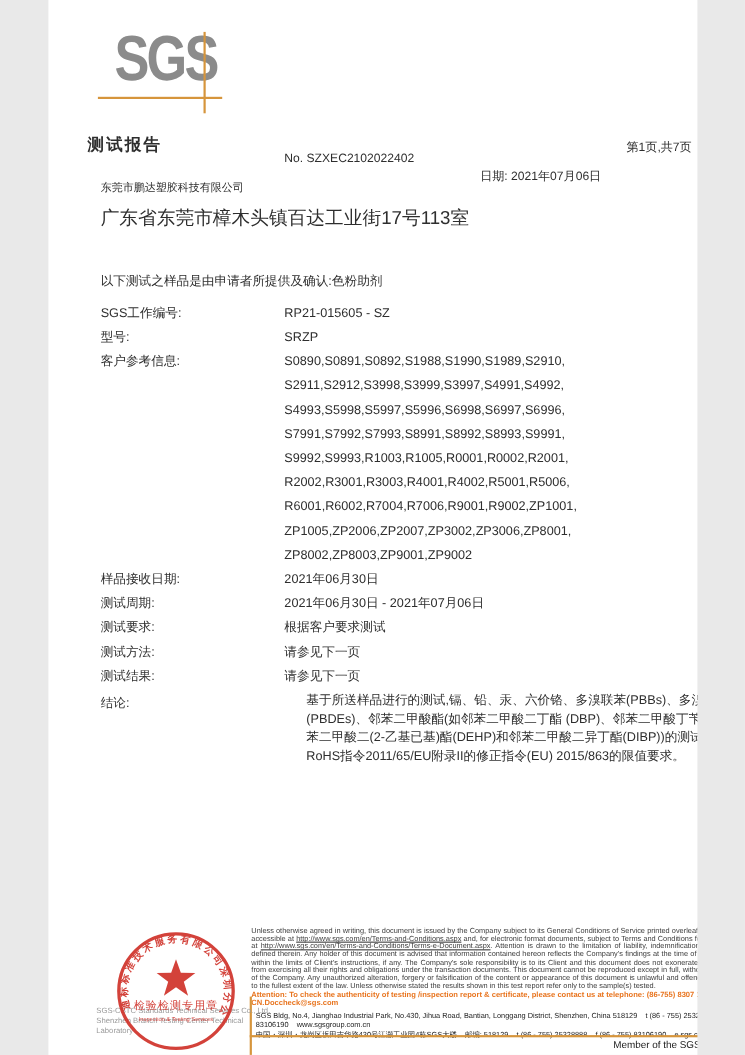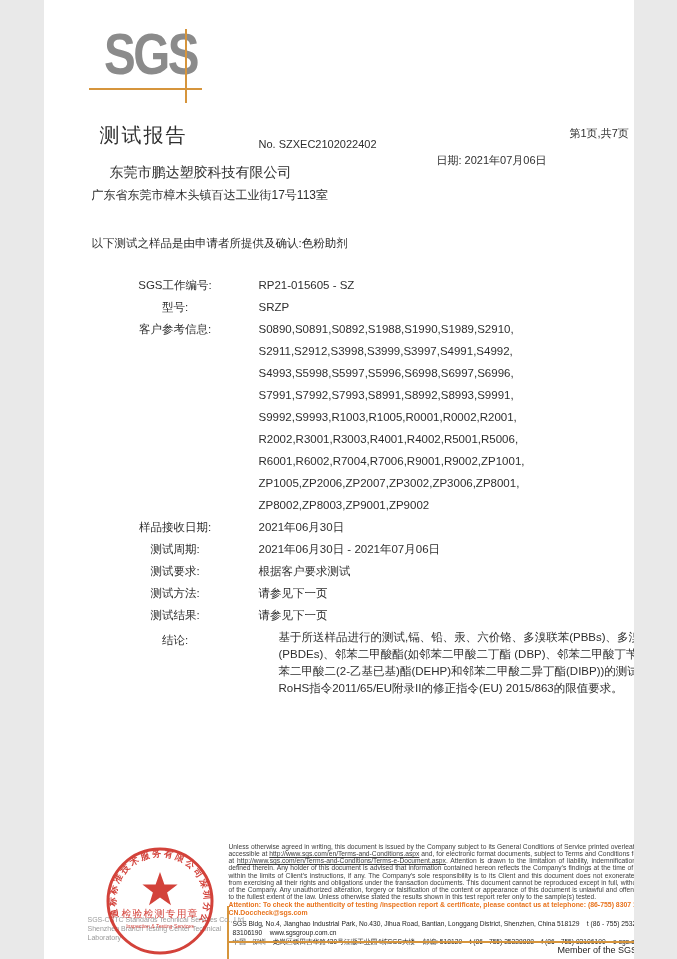--- a/index.html
+++ b/index.html
@@ -10,32 +10,32 @@
   }
   
   .logo-text{
     position:absolute;left:60px;top:24px;font-size:58px;font-weight:bold;
     color:#8b8b8b;letter-spacing:-3px;transform:scaleX(.82);transform-origin:left top;
     line-height:60px;
   }
   .logo-hline{position:absolute;left:45px;top:88px;width:113px;height:2px;background:#d6953c;}
   .logo-vline{position:absolute;left:141px;top:29px;width:2px;height:74px;background:#d6953c;}
   .titlebar{position:absolute;left:0;top:124px;width:677px;height:20px;font-size:11px;}
-  .doc-title{position:absolute;left:56px;top:-2px;font-size:20px;font-weight:normal;letter-spacing:2px;}
+  .doc-title{position:absolute;left:36px;top:-2px;font-size:15px;font-weight:bold;letter-spacing:2px;}
   .report-no{position:absolute;left:215px;top:2px;margin-top:12px;}
   .report-date{position:absolute;left:393px;top:2px;margin-top:27px;}
   .page-info{position:absolute;left:526px;top:2px;}
   
-  .company{position:absolute;left:48px;top:164px;font-size:14px;margin-left:18px;}
-  .addr{position:absolute;left:48px;top:187px;font-size:12px;}
-  .statement{position:absolute;left:48px;top:236px;font-size:11.5px;text-align:center;}
+  .company{position:absolute;left:48px;top:164px;font-size:10px;}
+  .addr{position:absolute;left:48px;top:187px;font-size:17px;}
+  .statement{position:absolute;left:48px;top:248px;font-size:11.5px;text-align:center;}
   
   .fields{position:absolute;left:48px;top:274px;width:600px;font-size:11.5px;}
   .frow{display:flex;line-height:22px;}
-  .frow .lbl{width:167px;flex:0 0 167px;text-align:center;}
+  .frow .lbl{width:167px;flex:0 0 167px;}
   .frow .val{flex:1;}
   .ref-line{line-height:22px;}
   .concl .val{line-height:17px;width:433px;flex:0 0 433px;margin-left:20px;}
   .concl{margin-top:3px;}
   
   .legal-block{position:absolute;left:185px;top:843px;width:478px;}
   .legal{font-size:6.7px;line-height:7.15px;color:#3d3d3d;text-align:justify;margin:0;}
   .legal .u{text-decoration:underline;}
   .attention{font-size:6.9px;line-height:8px;color:#e8741e;font-weight:bold;margin-top:1px;}
   .addr-lines{margin-top:2px;padding-left:4px;}

